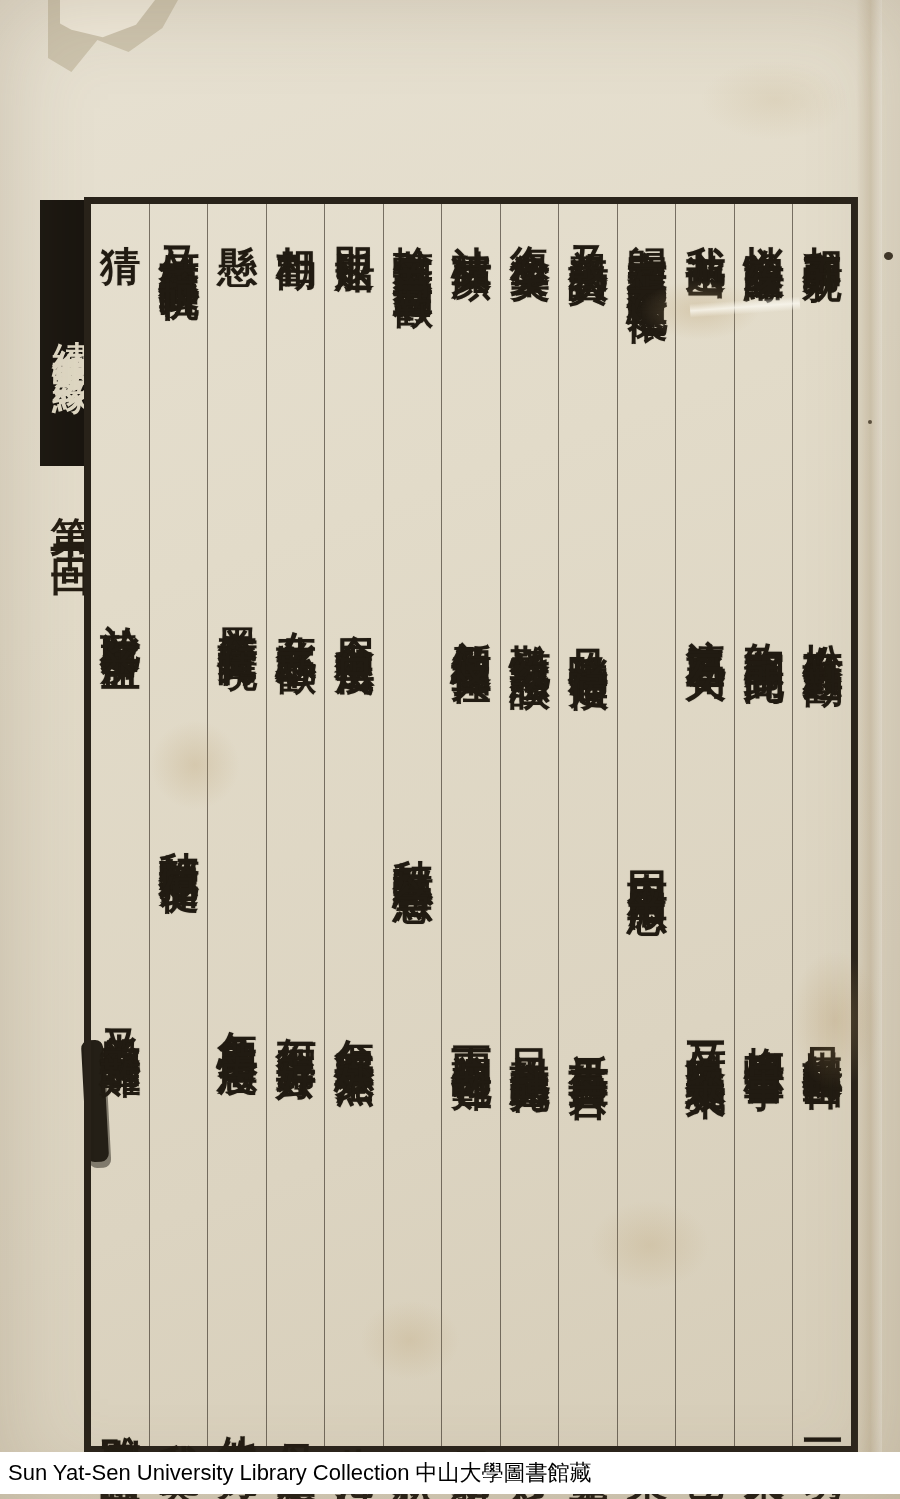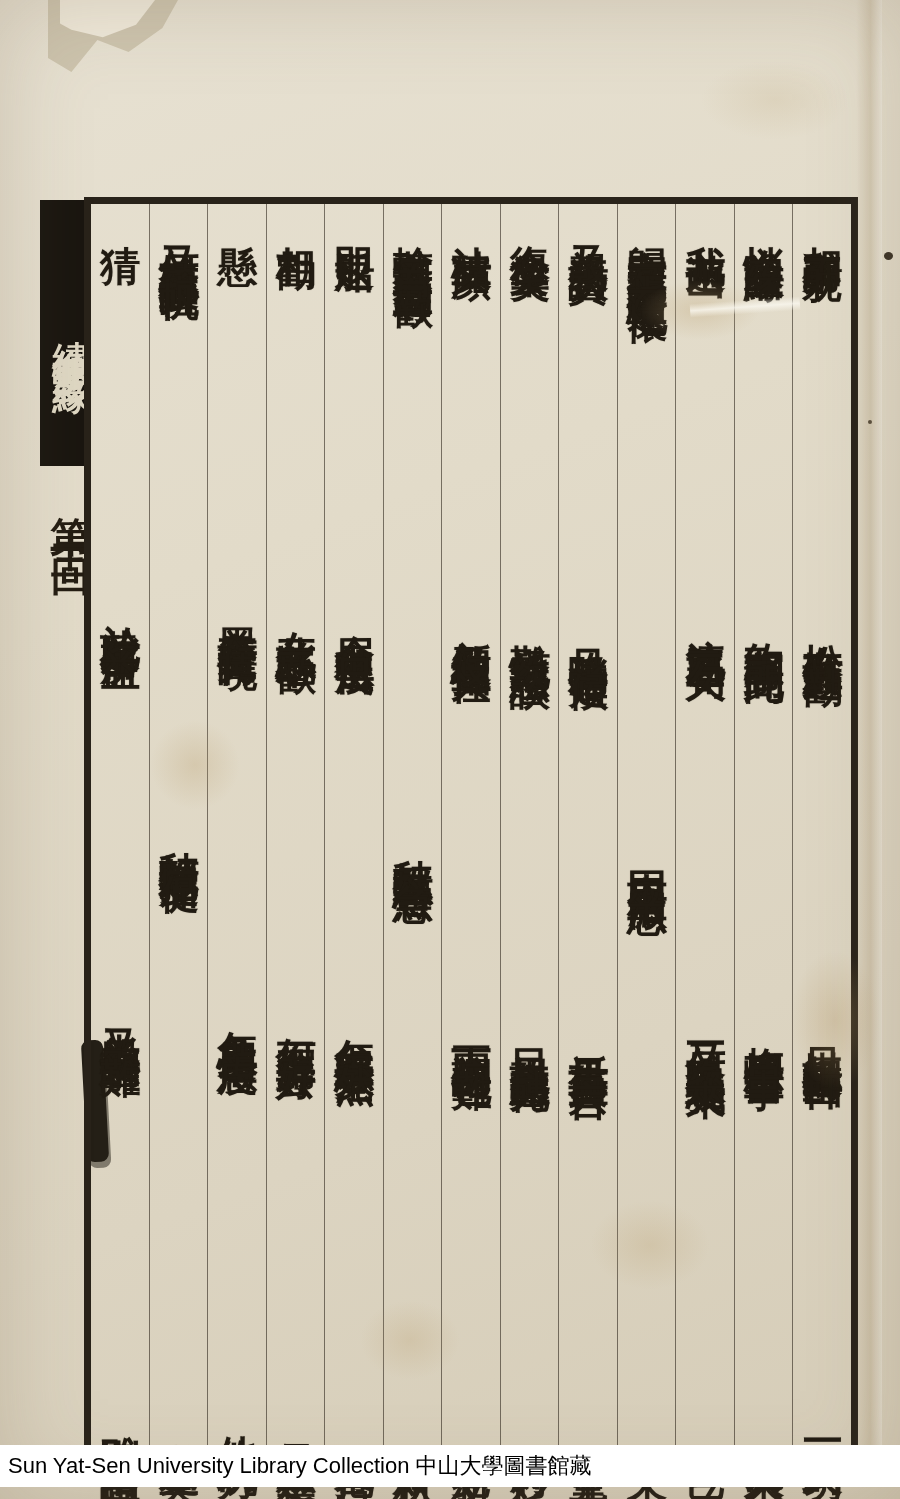--- a/index.html
+++ b/index.html
@@ -81,21 +81,21 @@
     box-shadow:2px 6px 0 rgba(36,31,22,.5);
   }
 
   
   .stain{position:absolute;border-radius:50%;pointer-events:none;}
   .speck{position:absolute;background:#3a3226;border-radius:50%;}
   .crease{position:absolute;background:linear-gradient(to bottom,rgba(255,255,255,.0),rgba(250,248,240,.8),rgba(255,255,255,0));}
 
   
   .caption-bar{
-    position:absolute;left:0;bottom:12px;width:900px;height:42px;
+    position:absolute;left:0;bottom:5px;width:900px;height:42px;
     background:#ffffff;
     display:flex;align-items:center;
   }
   .caption-text{
     font-family:"Liberation Sans","DejaVu Sans",sans-serif;
     font-size:22px;color:#000;padding-left:8px;white-space:nowrap;
   }
 </style>
 </head>
 <body>

